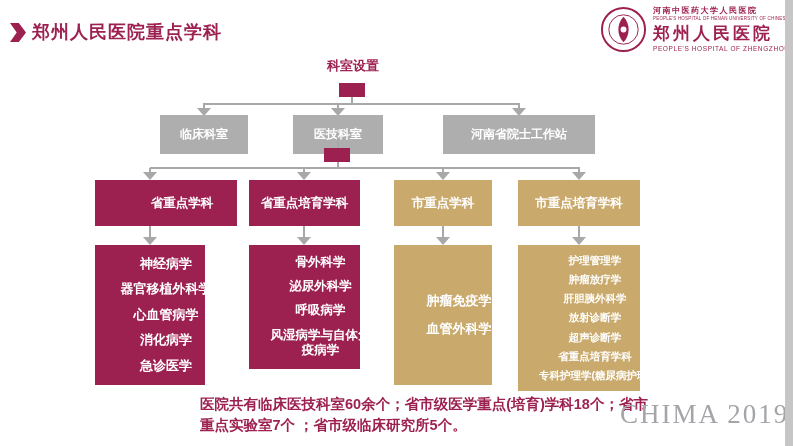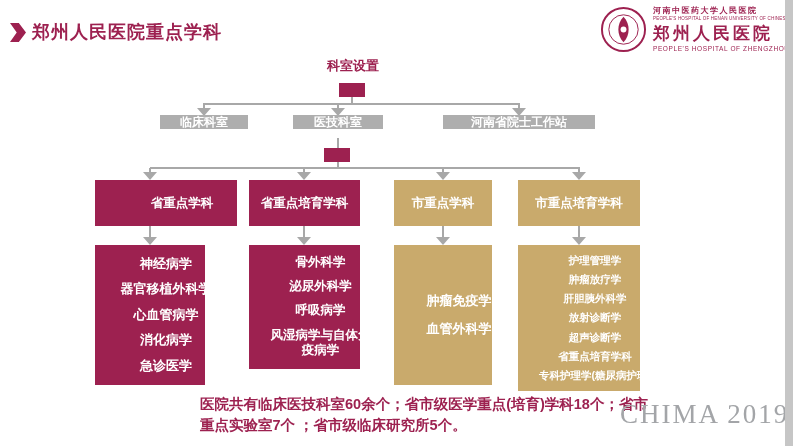--- a/index.html
+++ b/index.html
@@ -31,21 +31,21 @@
   }
   .node{position:absolute;width:26px;height:14px;background:#9d2150;}
   .vline{position:absolute;width:2px;background:#a8a8a8;}
   .hline{position:absolute;height:2px;background:#a8a8a8;}
   .arrow{
     position:absolute;width:0;height:0;
     border-left:7px solid transparent;border-right:7px solid transparent;
     border-top:8px solid #a8a8a8;
   }
   .gbox{
-    position:absolute;top:115px;height:14px;background:#aeaeae;color:#fff;
+    position:absolute;top:115px;height:39px;background:#aeaeae;color:#fff;
     font-weight:bold;font-size:12px;display:flex;align-items:center;justify-content:center;
     white-space:nowrap;
   }
   .hbox{
     position:absolute;top:180px;height:46px;color:#fff;font-weight:bold;font-size:12.5px;
     display:flex;align-items:center;justify-content:center;text-align:center;
   }
   .maroon{background:#9d2150;}
   .tan{background:#c9aa6c;}
   .cbox{

